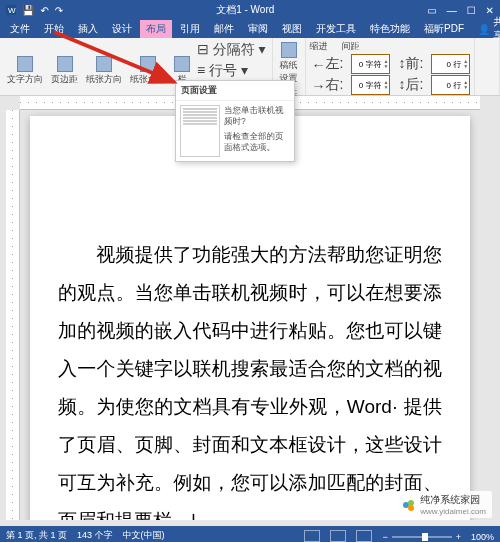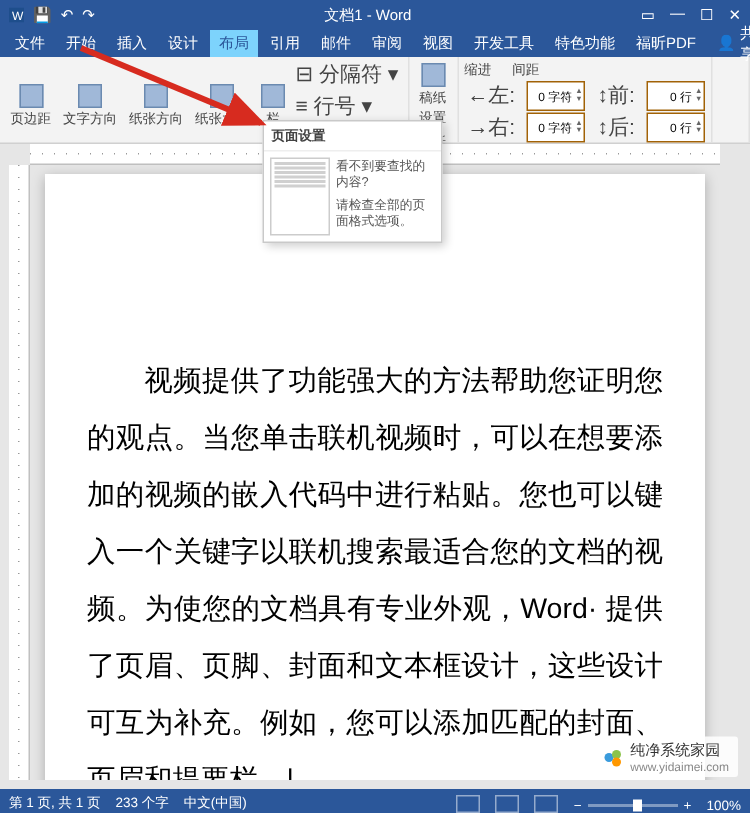--- a/index.html
+++ b/index.html
@@ -6,21 +6,21 @@
   body { width: 500px; height: 542px; background: #e6e6e6; overflow: hidden; position: relative; }
   
   .titlebar { height: 20px; background: #2b579a; display: flex; align-items: center; color: #fff; font-size: 10px; padding: 0 6px; }
   .titlebar .left { display:flex; gap:6px; align-items:center; }
   .titlebar .center { flex:1; text-align:center; }
   .titlebar .right { display:flex; gap:10px; }
   .titlebar .icon { width:10px; height:10px; display:inline-block; }
   
   .menubar { height: 18px; background: #2b579a; display:flex; align-items:center; color:#fff; font-size:10px; padding:0 4px; gap:2px;justify-content:space-between; }
   .menubar .tab { padding: 2px 6px; cursor:pointer; white-space:nowrap; }
-  .menubar .tab.active { background:#7dd3fc; color:#2b579a; }
+  .menubar .tab.active { background:#f9a8d4; color:#2b579a; }
   .menubar .spacer { flex:1; }
   .menubar .share { display:flex; align-items:center; gap:3px; padding:0 4px; }
   
   .ribbon { height: 58px; background:#f3f3f3; border-bottom:1px solid #d0d0d0; display:flex; font-size:9px; color:#444; }
   .ribbon .group { display:flex; flex-direction:column; padding:2px 4px 0; border-right:1px solid #e0e0e0; }
   .ribbon .group .row { display:flex; gap:2px; align-items:center; flex:1; }
   .ribbon .group .label { text-align:center; font-size:9px; color:#666; padding:1px 0; position:relative; }
   .ribbon .bigbtn { display:flex; flex-direction:column; align-items:center; gap:1px; padding:2px 3px; cursor:pointer; }
   .ribbon .bigbtn .ico { width:16px; height:16px; background:#a0b8d8; border:1px solid #6b8ab0; }
   .ribbon .smallitem { font-size:14px; white-space:nowrap; padding:1px 2px; }
@@ -106,25 +106,25 @@
     <span>👤</span>
     <span>共享</span>
   </span>
 </div>
 
 <div class="ribbon">
   <div class="group">
     <div class="row">
       <div class="bigbtn">
           <span class="ico"></span>
+          <span>文字方向</span>
+        </div>
+      <div class="bigbtn">
+          <span class="ico"></span>
           <span>页边距</span>
-        </div>
-      <div class="bigbtn">
-          <span class="ico"></span>
-          <span>文字方向</span>
         </div>
       <div class="bigbtn">
           <span class="ico"></span>
           <span>纸张方向</span>
         </div>
       <div class="bigbtn">
           <span class="ico"></span>
           <span>纸张大小</span>
         </div>
       <div class="bigbtn">
@@ -234,29 +234,29 @@
   <div class="body">
     <div class="thumb">
       <div class="ln"></div>
         <div class="ln"></div>
         <div class="ln"></div>
         <div class="ln"></div>
         <div class="ln"></div>
         <div class="ln"></div>
     </div>
     <div class="txt">
-      <div>看不到要查找的内容?</div>
+      <div>当您单击联机视频时?</div>
       <div style="margin-top:4px;">请检查全部的页面格式选项。</div>
     </div>
   </div>
 </div>
 
 <div class="statusbar">
   <span>第 1 页, 共 1 页</span>
-  <span>233 个字</span>
+  <span>143 个字</span>
   <span>中文(中国)</span>
   <span class="spacer"></span>
   <span class="viewbtn"></span>
   <span class="viewbtn"></span>
   <span class="viewbtn"></span>
   <span class="zoom">
     <span>−</span>
     <span class="track">
         <span class="thumb"></span>
       </span>

